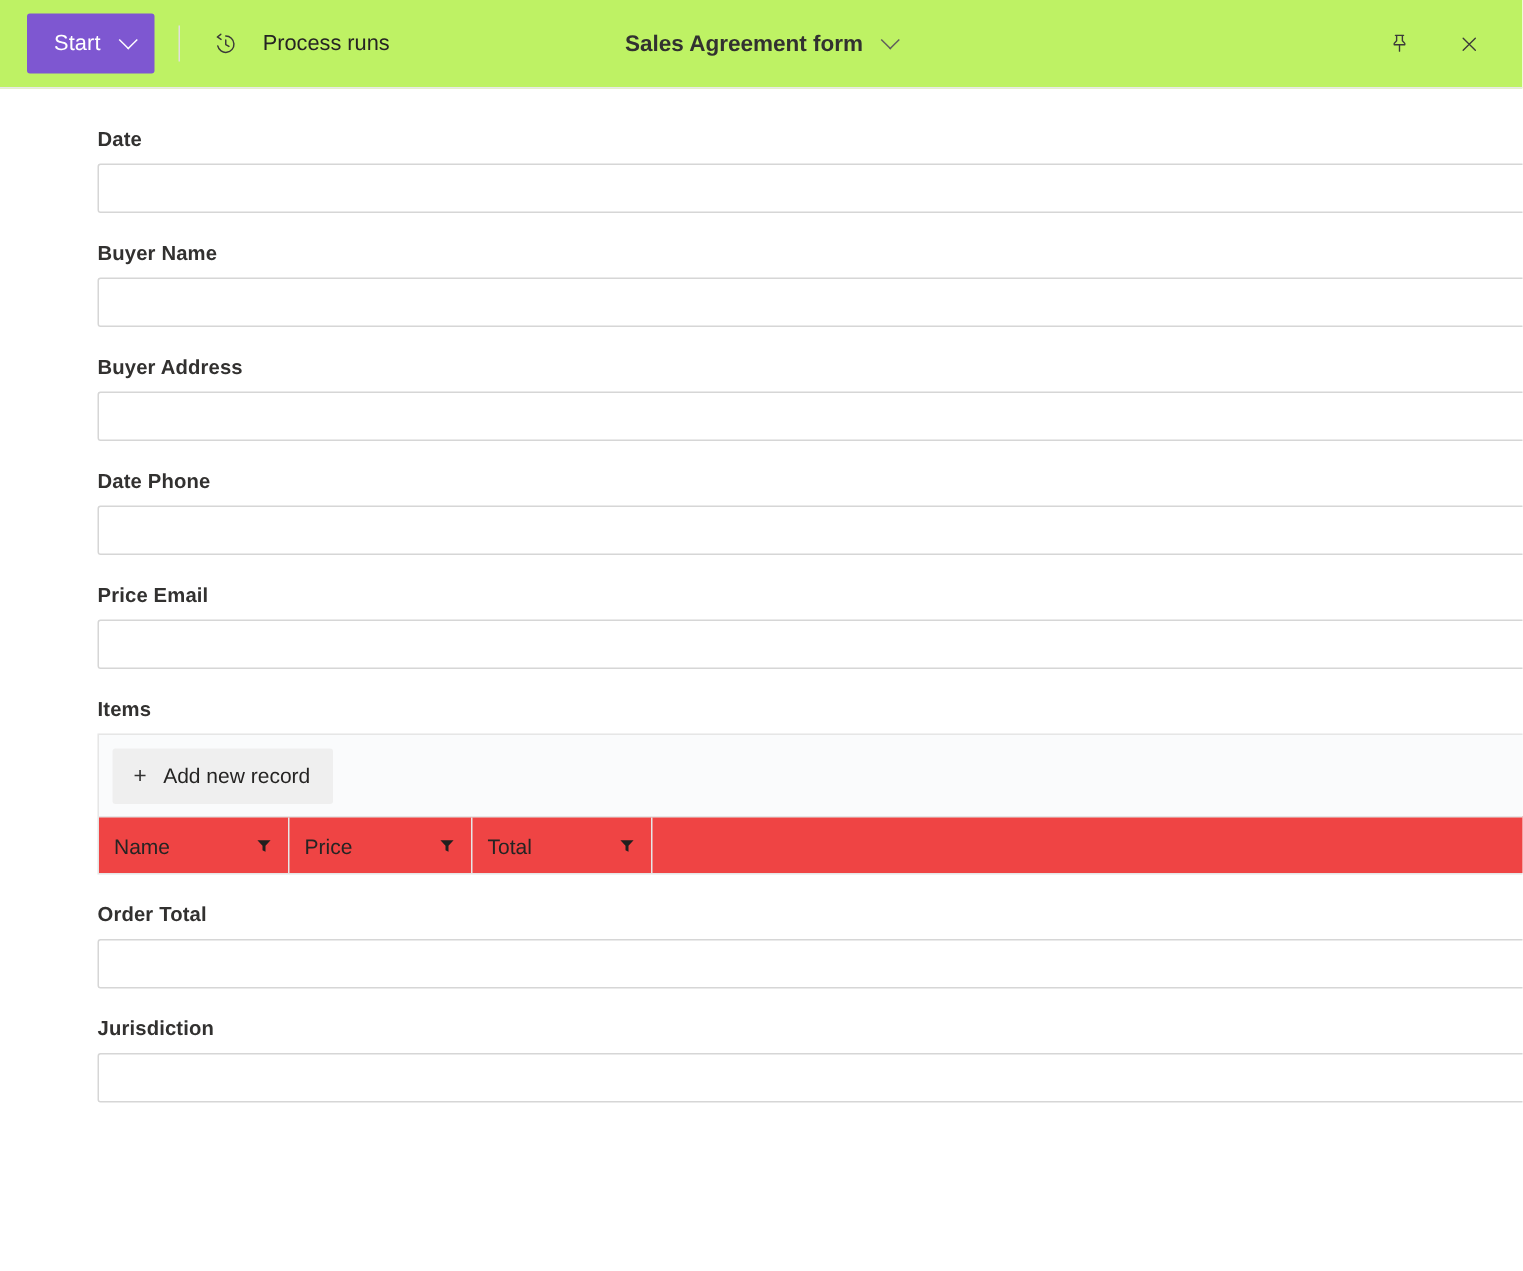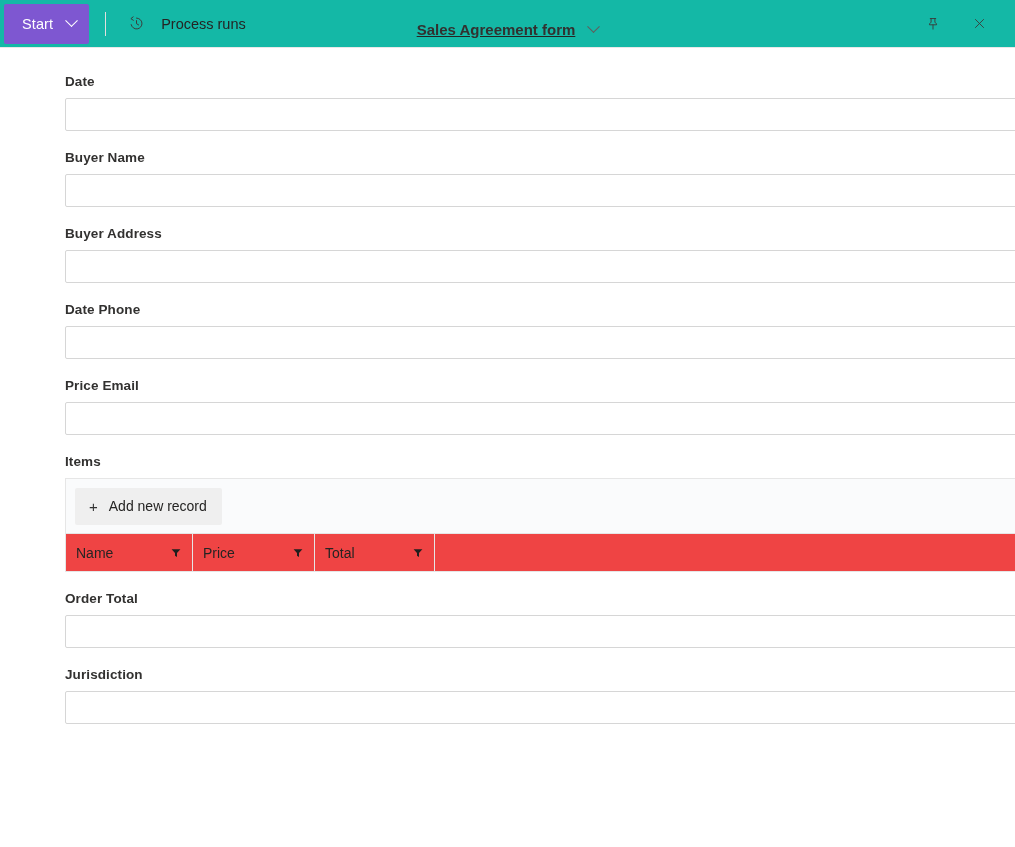--- a/index.html
+++ b/index.html
@@ -12,26 +12,26 @@
     height: 847px;
     background: #ffffff;
     font-family: "Liberation Sans", sans-serif;
     color: #252423;
     overflow: hidden;
   }
 
   
   .topbar {
     position: relative;
-    height: 48px;
-    background: #14b8a6;
+    height: 59px;
+    background: #bef264;
     border-bottom: 1px solid #e8e8e8;
     display: flex;
     align-items: center;
-    padding: 0 0 0 4px;
+    padding: 0 0 0 18px;
   }
   .start-btn {
     display: flex;
     align-items: center;
     height: 40px;
     background: #7e57d1;
     color: #ffffff;
     border: none;
     border-radius: 2px;
     padding: 0 0 0 18px;
@@ -90,21 +90,20 @@
     justify-content: center;
     gap: 12px;
     pointer-events: none;
   }
   .title-inner {
     display: flex;
     align-items: center;
     gap: 14px;
     pointer-events: auto;
     cursor: pointer;
-    text-decoration: underline;
   }
   .form-title {
     font-size: 15px;
     font-weight: bold;
     color: #323130;
   }
   .title-chev {
     display: inline-block;
     width: 9px;
     height: 9px;

